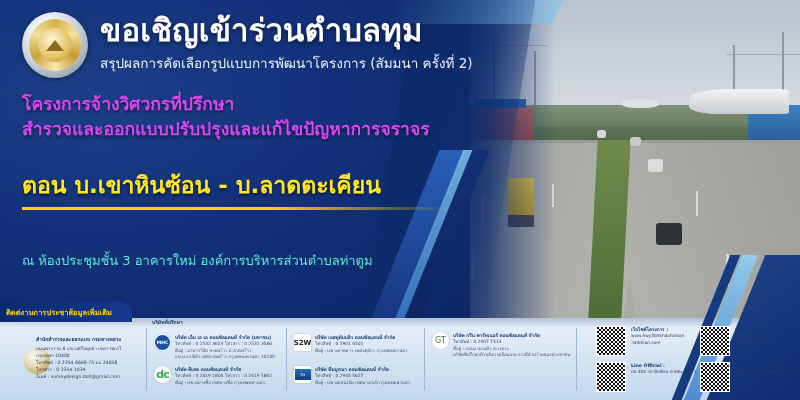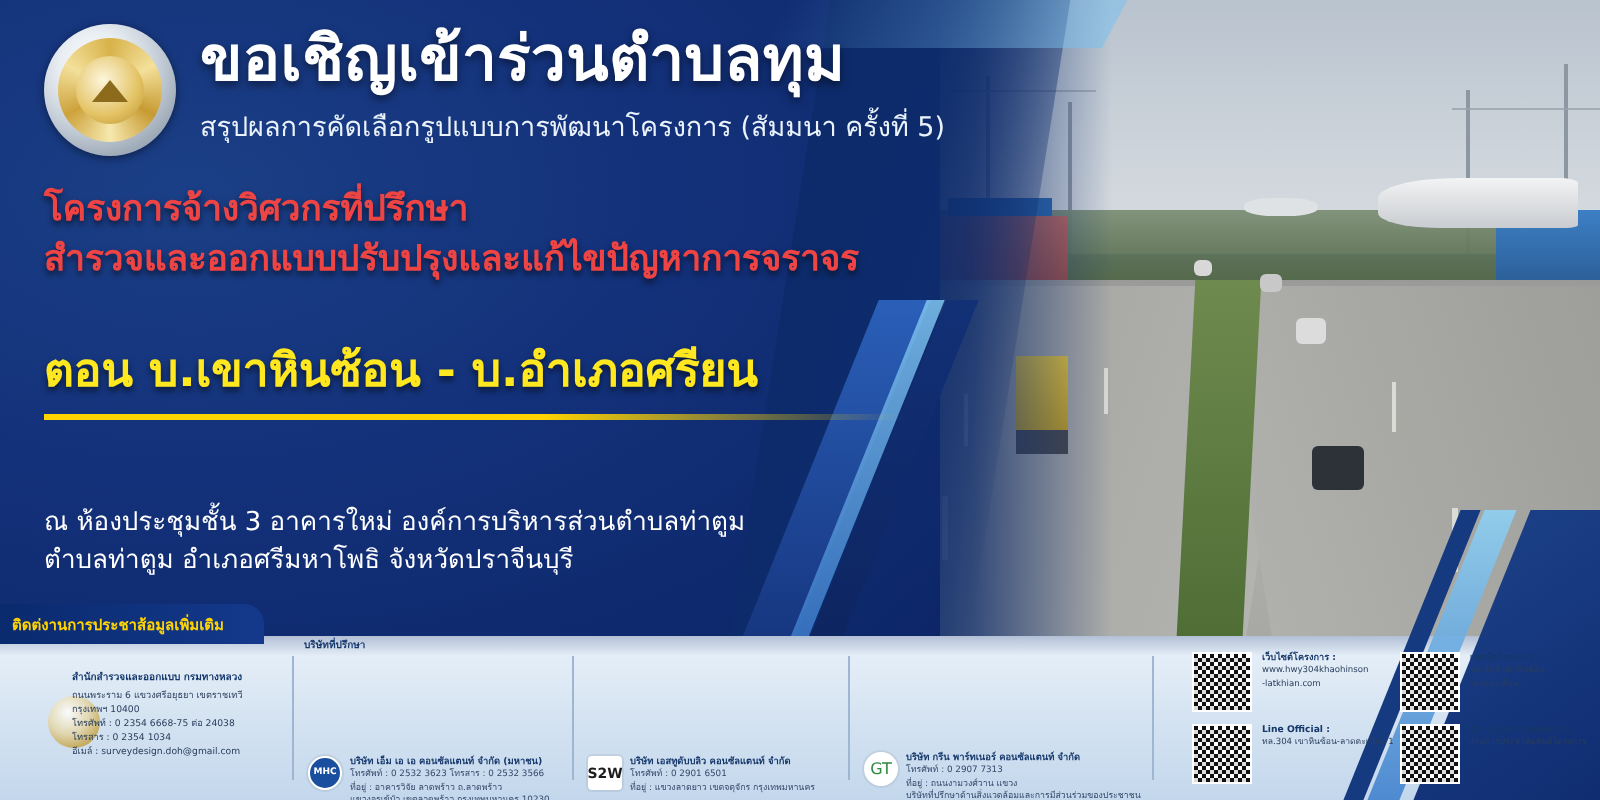--- a/index.html
+++ b/index.html
@@ -90,33 +90,33 @@
          display:flex; align-items:center; justify-content:center;
          font-size:7px; color:#6b5214; font-weight:bold; }
   .emblem-chev { width:0; height:0; border-left:9px solid transparent; border-right:9px solid transparent;
          border-bottom:11px solid #8c6c1c; }
 
   
   .title { position:absolute; left:100px; top:14px; font-size:31px; font-weight:bold; color:#ffffff;
          letter-spacing:.2px; text-shadow:0 2px 4px rgba(0,0,0,.5); line-height:1.05; white-space:nowrap; }
   .subtitle { position:absolute; left:100px; top:52px; font-size:13.5px; color:#eaf2fb; white-space:nowrap; }
 
-  .proj { position:absolute; left:22px; font-size:17.5px; font-weight:bold; color:#ef4444;
+  .proj { position:absolute; left:22px; font-size:17.5px; font-weight:bold; color:#d946ef;
          white-space:nowrap; text-shadow:0 2px 3px rgba(0,0,0,.55); }
   .p1 { top:90px; }
   .p2 { top:115px; }
   .p3 { top:140px; }
   .p4 { top:167px; font-size:23px; color:#ffe81f; }
 
   .rule { position:absolute; left:22px; top:207px; width:430px; height:3px;
          background:linear-gradient(90deg,#ffd400,#ffd400 58%,rgba(255,212,0,0)); }
 
   .dateline { position:absolute; left:22px; top:218px; font-size:22.5px; font-weight:bold;
          color:#ffffff; white-space:nowrap; text-shadow:0 2px 4px rgba(0,0,0,.55); }
-  .venue { position:absolute; left:22px; font-size:13px; color:#ffffff; white-space:nowrap; }
+  .venue { position:absolute; left:22px; font-size:13px; color:#5eead4; white-space:nowrap; }
   .v1 { top:250px; }
   .v2 { top:269px; }
 
   
   .footer { position:absolute; left:0; top:318px; width:800px; height:82px;
          background:linear-gradient(#e9f1f9,#d3e2f1 55%,#c3d7ec); }
   .footer-photo-fade { position:absolute; left:0; top:0; width:100%; height:10px;
          background:linear-gradient(rgba(13,43,107,.25),rgba(13,43,107,0)); }
 
   .contact-tab { position:absolute; left:0; top:302px; width:132px; height:20px;
@@ -129,21 +129,21 @@
          opacity:.85; }
 
   .f-col { position:absolute; font-size:4.6px; color:#2a3e5c; line-height:1.55; }
   .f-head { font-weight:bold; color:#173a6e; font-size:5px; display:block; margin-bottom:1px; }
   .col-doh { left:36px; top:336px; width:108px; }
   .col-label { position:absolute; left:152px; top:318px; font-size:5px; color:#173a6e; font-weight:bold; }
 
   .divider { position:absolute; width:1px; background:#9fb6d2; top:328px; height:62px; }
   .d1 { left:146px; } .d2 { left:286px; } .d3 { left:424px; } .d4 { left:576px; }
 
-  .firm { position:absolute; display:flex; gap:4px;margin-top:44px; }
+  .firm { position:absolute; display:flex; gap:4px; }
   .firm-logo { width:17px; height:17px; border-radius:50%; background:#fff; flex:none;
          display:flex; align-items:center; justify-content:center; overflow:hidden;
          box-shadow:0 0 0 1px rgba(0,0,0,.06); }
   .firm-txt { font-size:4.4px; color:#34496a; line-height:1.5; }
   .firm-name { font-weight:bold; color:#16386b; font-size:4.7px; display:block; }
 
   .logo-mhc { width:15px; height:15px; border-radius:50%; background:#1a4fa0; color:#fff;
          font-size:4.5px; font-weight:bold; display:flex; align-items:center; justify-content:center; }
   .logo-dc { color:#31a94b; font-size:11px; font-weight:bold; font-family:"DejaVu Sans",sans-serif; letter-spacing:-1px; }
   .logo-s2w { color:#1c1c1c; font-size:7px; font-weight:bold; }
@@ -210,30 +210,29 @@
 
   <div class="emblem">
     <div class="emblem-ring">
       <div class="emblem-core">
         <div class="emblem-chev"></div>
       </div>
     </div>
   </div>
 
   <div class="title">ขอเชิญเข้าร่วนตำบลทุม</div>
-  <div class="subtitle">สรุปผลการคัดเลือกรูปแบบการพัฒนาโครงการ (สัมมนา ครั้งที่ 5)</div>
+  <div class="subtitle">สรุปผลการคัดเลือกรูปแบบการพัฒนาโครงการ (สัมมนา ครั้งที่ 2)</div>
 
   <div class="proj p1">โครงการจ้างวิศวกรที่ปรึกษา</div>
   <div class="proj p2">สำรวจและออกแบบปรับปรุงและแก้ไขปัญหาการจราจร</div>
-  <div class="proj p4">ตอน บ.เขาหินซ้อน - บ.อำเภอศรียน</div>
+  <div class="proj p4">ตอน บ.เขาหินซ้อน - บ.ลาดตะเคียน</div>
 
   <div class="rule"></div>
 
   <div class="venue v1">ณ ห้องประชุมชั้น 3 อาคารใหม่ องค์การบริหารส่วนตำบลท่าตูม</div>
-  <div class="venue v2">ตำบลท่าตูม อำเภอศรีมหาโพธิ จังหวัดปราจีนบุรี</div>
 
   <div class="footer">
     <div class="footer-photo-fade"></div>
   </div>
 
   <div class="streakTR t3"></div>
   <div class="streakTR t2"></div>
   <div class="streakTR t1"></div>
 
   <div class="contact-tab">
@@ -263,20 +262,30 @@
       <div class="logo-mhc">MHC</div>
     </div>
     <div class="firm-txt">
       <span class="firm-name">บริษัท เอ็ม เอ เอ คอนซัลแตนท์ จำกัด (มหาชน)</span>
       <span>โทรศัพท์ : 0 2532 3623  โทรสาร : 0 2532 3566</span><br>
       <span>ที่อยู่ :  อาคารวิจัย ลาดพร้าว ถ.ลาดพร้าว</span><br>
       <span>แขวงจรเข้บัว เขตลาดพร้าว กรุงเทพมหานคร 10230</span>
     </div>
   </div>
 
+  <div class="firm" style="left:154px; top:366px; position:absolute; width:128px;">
+    <div class="firm-logo">
+      <div class="logo-dc">dc</div>
+    </div>
+    <div class="firm-txt">
+      <span class="firm-name">บริษัท ดีเคด คอนซัลแตนท์ จำกัด</span>
+      <span>โทรศัพท์ : 0 2619 1800  โทรสาร : 0 2619 1802</span><br>
+      <span>ที่อยู่ : แขวงบางซื่อ เขตบางซื่อ กรุงเทพมหานคร</span>
+    </div>
+  </div>
 
   <div class="firm" style="left:294px; top:334px; position:absolute; width:126px;">
     <div class="firm-logo" style="border-radius:2px">
       <div class="logo-s2w">S2W</div>
     </div>
     <div class="firm-txt">
       <span class="firm-name">บริษัท เอสทูดับบลิว คอนซัลแตนท์ จำกัด</span>
       <span>โทรศัพท์ : 0 2901 6501</span><br>
       <span>ที่อยู่ : แขวงลาดยาว เขตจตุจักร กรุงเทพมหานคร</span>
     </div>

